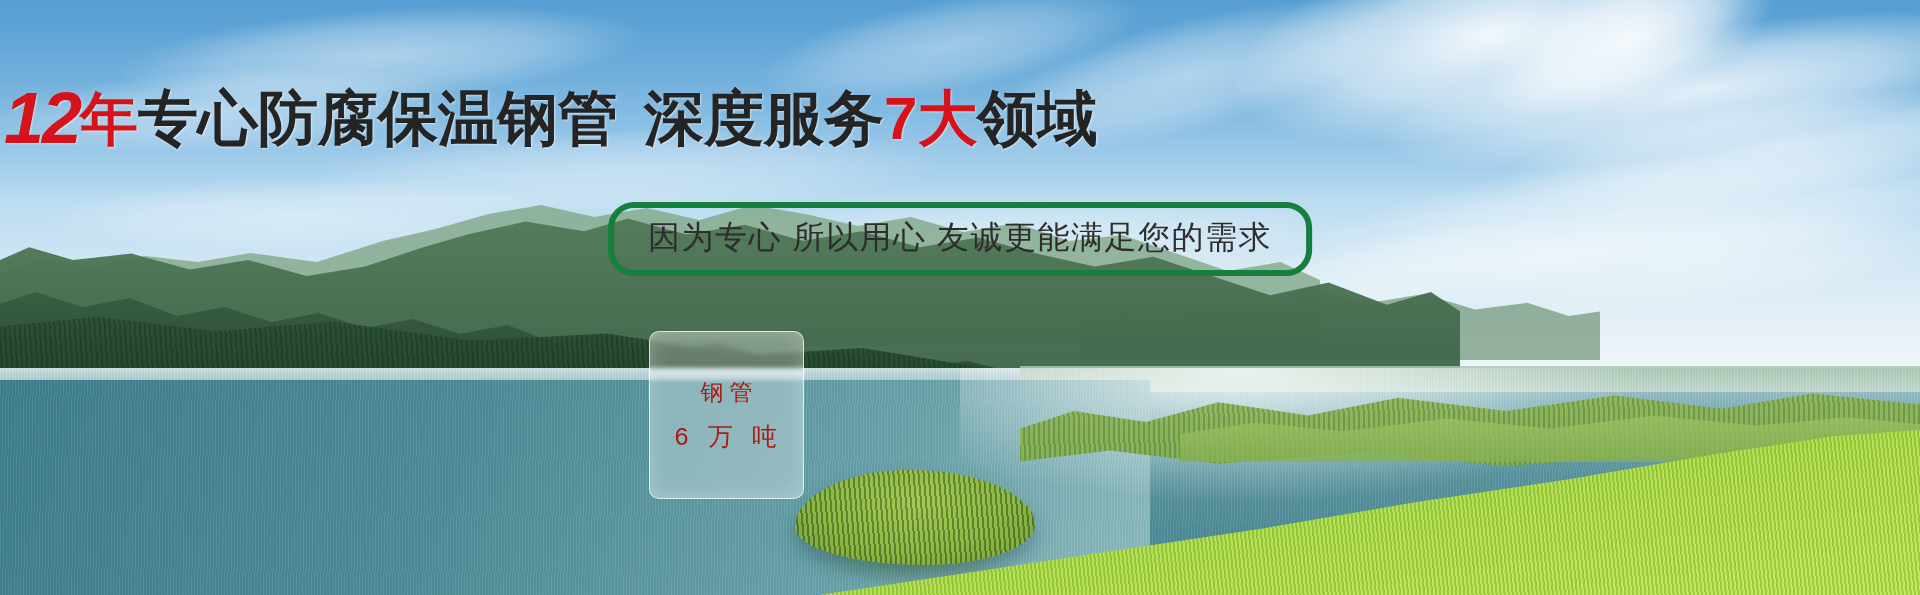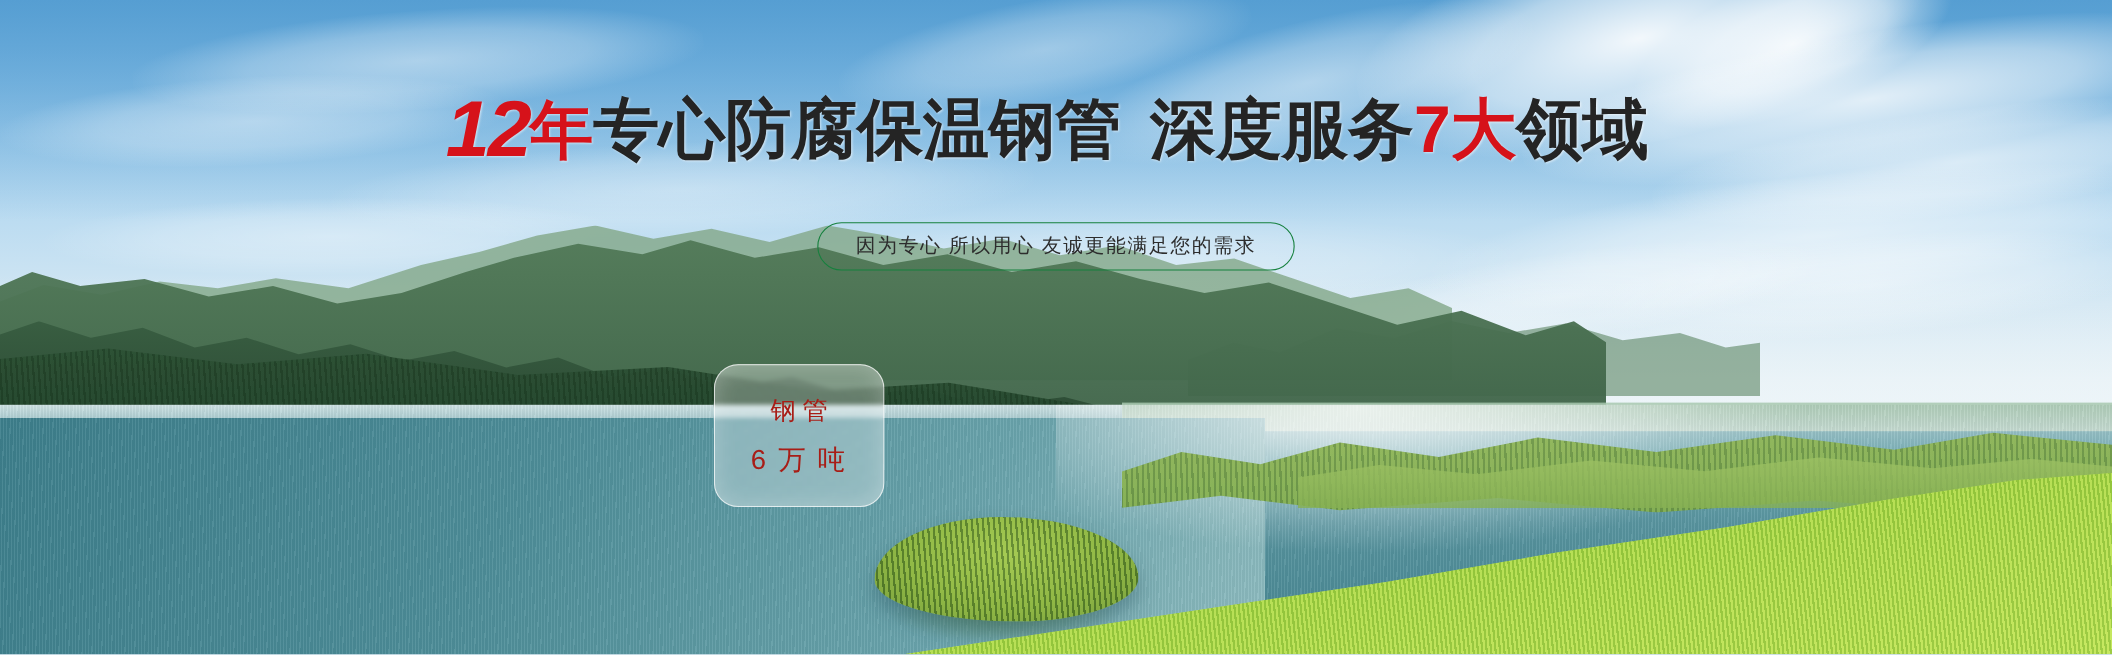--- a/index.html
+++ b/index.html
@@ -183,22 +183,22 @@
     filter: blur(3px);
   }
 
   
   .content {
     position: absolute; left: 0; top: 0;
     width: 1920px; height: 595px;
   }
 
   .headline {
-    position: absolute; left: 16px; top: 82px; width: 1872px;
-    text-align: center;
+    position: absolute; left: 4px; top: 82px; width: 1872px;
+    text-align: left;
     font-size: 60px;
     line-height: 1;
     font-weight: bold;
     letter-spacing: 0px;
     white-space: nowrap;
     color: #2b2b2b;
     text-shadow: 1px 1px 2px rgba(255,255,255,.55);
   }
   .headline .num {
     color: #d6121a;
@@ -222,50 +222,51 @@
   .headline .dark {
     color: #242424;
   }
 
   .subtitle-pill {
     position: absolute;
     left: 50%;
     transform: translateX(-50%);
     top: 202px;
     padding: 8px 34px 10px 34px;
-    border: 1px solid #15803d;
+    border: 6px solid #15803d;
     border-radius: 26px;
-    font-size: 18px;
+    font-size: 32px;
     letter-spacing: 1.5px;
     color: #2d2d2d;
     white-space: nowrap;
     background: transparent;
   }
 
   
   .cards {
     position: absolute;
     left: 649px;
     top: 331px;
     display: flex;
     gap: 6px;
   }
   .card {
     width: 155px;
-    height: 130px;
-    border-radius: 22px;
+    height: 168px;
+    border-radius: 10px;
     border: 1px solid rgba(255,255,255,.75);
     background: rgba(255,255,255,.30);
     backdrop-filter: blur(2px);
     display: flex;
     flex-direction: column;
     align-items: center;
     justify-content: center;
     gap: 12px;
     box-shadow: inset 0 0 20px rgba(255,255,255,.25);
+    font-family: Liberation Mono, monospace;
   }
   .card-label {
     font-size: 23px;
     color: #a81d16;
     letter-spacing: 6px;
     text-indent: 6px;
     font-weight: normal;
   }
   .card-value {
     font-size: 25px;

